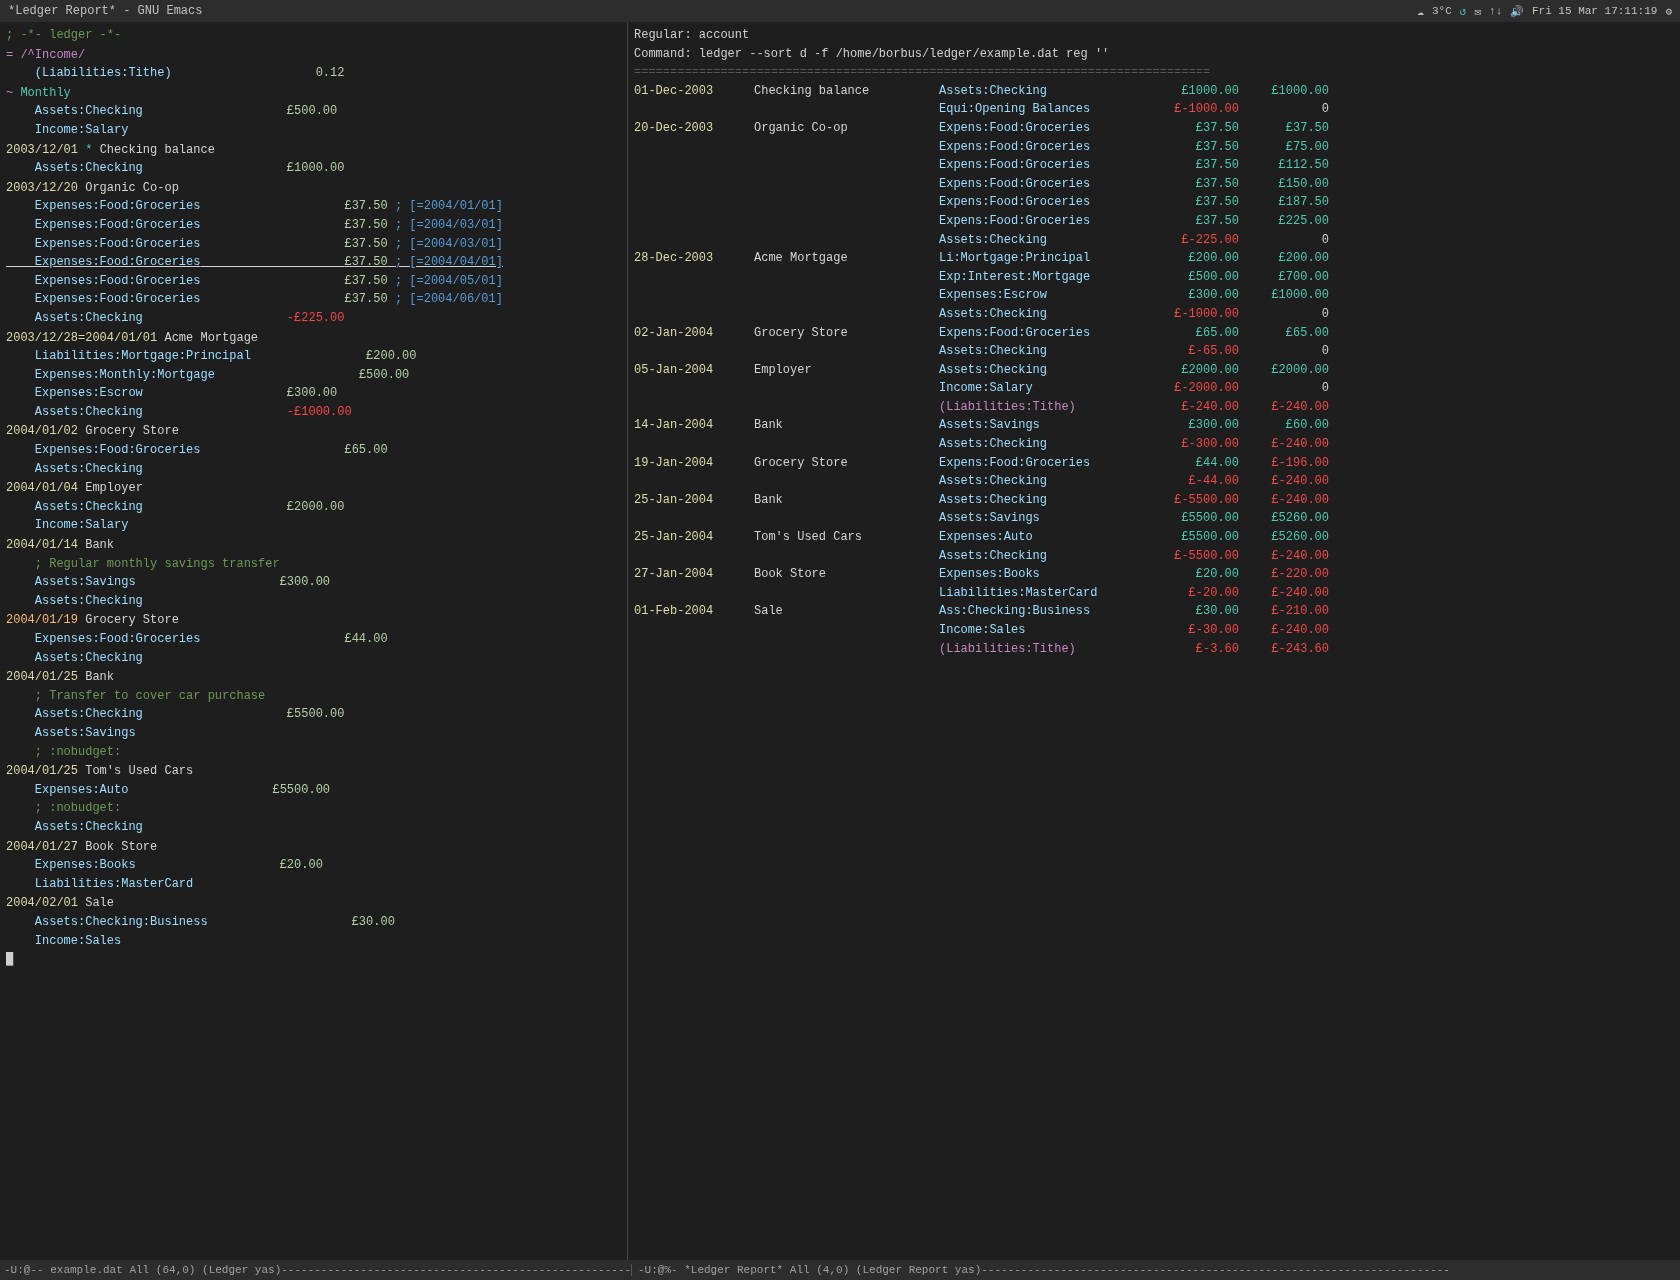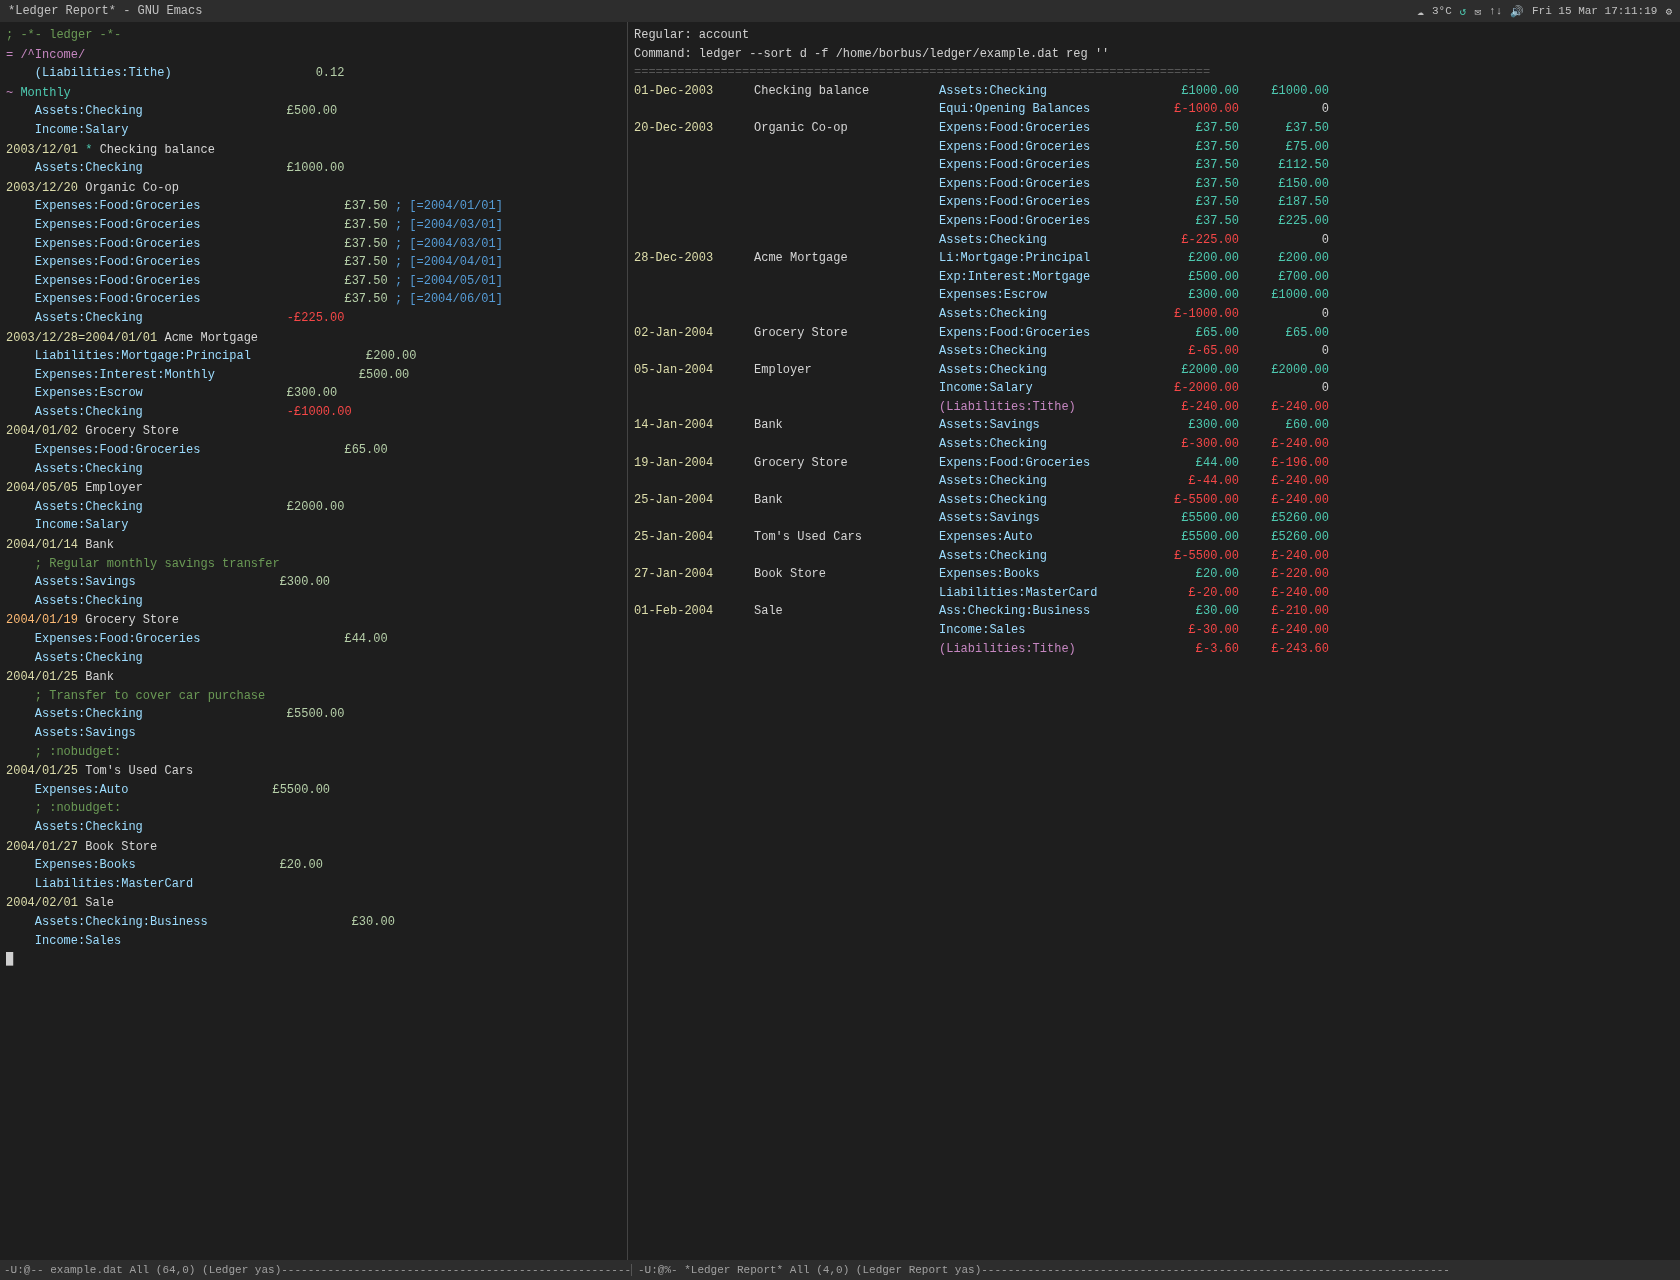--- a/index.html
+++ b/index.html
@@ -99,36 +99,36 @@
         <div style="white-space: pre; line-height: 1.55;"><span style="color: rgb(156, 220, 254);">    Assets:Checking</span><span>                    </span><span style="color: rgb(181, 206, 168);">£500.00</span></div>
         <div style="white-space: pre; line-height: 1.55;"><span style="color: rgb(156, 220, 254);">    Income:Salary</span></div>
         <div style="white-space: pre; line-height: 1.55; height: 1px;"></div>
         <div style="white-space: pre; line-height: 1.55;"><span style="color: rgb(220, 220, 170); font-family: Liberation Mono, monospace;">2003/12/01 </span><span style="color: rgb(78, 201, 176);">* </span><span style="color: rgb(212, 212, 212);">Checking balance</span></div>
         <div style="white-space: pre; line-height: 1.55;"><span style="color: rgb(156, 220, 254);">    Assets:Checking</span><span>                    </span><span style="color: rgb(181, 206, 168);">£1000.00</span></div>
         <div style="white-space: pre; line-height: 1.55; height: 1px;"></div>
         <div style="white-space: pre; line-height: 1.55;"><span style="color: rgb(220, 220, 170);">2003/12/20 </span><span style="color: rgb(212, 212, 212);">Organic Co-op</span></div>
         <div style="white-space: pre; line-height: 1.55;"><span style="color: rgb(156, 220, 254);">    Expenses:Food:Groceries</span><span>                    </span><span style="color: rgb(181, 206, 168);">£37.50</span><span> </span><span style="color: rgb(86, 156, 214);">; [=2004/01/01]</span></div>
         <div style="white-space: pre; line-height: 1.55;"><span style="color: rgb(156, 220, 254);">    Expenses:Food:Groceries</span><span>                    </span><span style="color: rgb(181, 206, 168);">£37.50</span><span> </span><span style="color: rgb(86, 156, 214);">; [=2004/03/01]</span></div>
         <div style="white-space: pre; line-height: 1.55;"><span style="color: rgb(156, 220, 254);">    Expenses:Food:Groceries</span><span>                    </span><span style="color: rgb(181, 206, 168);">£37.50</span><span> </span><span style="color: rgb(86, 156, 214);">; [=2004/03/01]</span></div>
-        <div style="white-space: pre; line-height: 1.55;"><span style="color: rgb(156, 220, 254);">    Expenses:Food:Groceries</span><span>                    </span><span style="color: rgb(181, 206, 168);">£37.50</span><span> </span><span style="color: rgb(86, 156, 214);">; [=2004/04/01]</span></div>
+        <div style="white-space: pre; line-height: 1.55; text-decoration: underline;"><span style="color: rgb(156, 220, 254);">    Expenses:Food:Groceries</span><span>                    </span><span style="color: rgb(181, 206, 168);">£37.50</span><span> </span><span style="color: rgb(86, 156, 214);">; [=2004/04/01]</span></div>
         <div style="white-space: pre; line-height: 1.55;"><span style="color: rgb(156, 220, 254);">    Expenses:Food:Groceries</span><span>                    </span><span style="color: rgb(181, 206, 168);">£37.50</span><span> </span><span style="color: rgb(86, 156, 214);">; [=2004/05/01]</span></div>
         <div style="white-space: pre; line-height: 1.55;"><span style="color: rgb(156, 220, 254);">    Expenses:Food:Groceries</span><span>                    </span><span style="color: rgb(181, 206, 168);">£37.50</span><span> </span><span style="color: rgb(86, 156, 214);">; [=2004/06/01]</span></div>
         <div style="white-space: pre; line-height: 1.55;"><span style="color: rgb(156, 220, 254);">    Assets:Checking</span><span>                    </span><span style="color: rgb(244, 71, 71);">-£225.00</span></div>
         <div style="white-space: pre; line-height: 1.55; height: 1px;"></div>
         <div style="white-space: pre; line-height: 1.55;"><span style="color: rgb(220, 220, 170);">2003/12/28=2004/01/01 </span><span style="color: rgb(212, 212, 212);">Acme Mortgage</span></div>
         <div style="white-space: pre; line-height: 1.55;"><span style="color: rgb(156, 220, 254);">    Liabilities:Mortgage:Principal</span><span>                </span><span style="color: rgb(181, 206, 168);">£200.00</span></div>
-        <div style="white-space: pre; line-height: 1.55;"><span style="color: rgb(156, 220, 254);">    Expenses:Interest:Monthly</span><span>                    </span><span style="color: rgb(181, 206, 168);">£500.00</span></div>
+        <div style="white-space: pre; line-height: 1.55;"><span style="color: rgb(156, 220, 254);">    Expenses:Monthly:Mortgage</span><span>                    </span><span style="color: rgb(181, 206, 168);">£500.00</span></div>
         <div style="white-space: pre; line-height: 1.55;"><span style="color: rgb(156, 220, 254);">    Expenses:Escrow</span><span>                    </span><span style="color: rgb(181, 206, 168);">£300.00</span></div>
         <div style="white-space: pre; line-height: 1.55;"><span style="color: rgb(156, 220, 254);">    Assets:Checking</span><span>                    </span><span style="color: rgb(244, 71, 71);">-£1000.00</span></div>
         <div style="white-space: pre; line-height: 1.55; height: 1px;"></div>
         <div style="white-space: pre; line-height: 1.55;"><span style="color: rgb(220, 220, 170);">2004/01/02 </span><span style="color: rgb(212, 212, 212);">Grocery Store</span></div>
         <div style="white-space: pre; line-height: 1.55;"><span style="color: rgb(156, 220, 254);">    Expenses:Food:Groceries</span><span>                    </span><span style="color: rgb(181, 206, 168);">£65.00</span></div>
         <div style="white-space: pre; line-height: 1.55;"><span style="color: rgb(156, 220, 254);">    Assets:Checking</span></div>
         <div style="white-space: pre; line-height: 1.55; height: 1px;"></div>
-        <div style="white-space: pre; line-height: 1.55;"><span style="color: rgb(220, 220, 170);">2004/05/05 </span><span style="color: rgb(212, 212, 212);">Employer</span></div>
+        <div style="white-space: pre; line-height: 1.55;"><span style="color: rgb(220, 220, 170);">2004/01/04 </span><span style="color: rgb(212, 212, 212);">Employer</span></div>
         <div style="white-space: pre; line-height: 1.55;"><span style="color: rgb(156, 220, 254);">    Assets:Checking</span><span>                    </span><span style="color: rgb(181, 206, 168);">£2000.00</span></div>
         <div style="white-space: pre; line-height: 1.55;"><span style="color: rgb(156, 220, 254);">    Income:Salary</span></div>
         <div style="white-space: pre; line-height: 1.55; height: 1px;"></div>
         <div style="white-space: pre; line-height: 1.55;"><span style="color: rgb(220, 220, 170);">2004/01/14 </span><span style="color: rgb(212, 212, 212);">Bank</span></div>
         <div style="white-space: pre; line-height: 1.55;"><span style="color: rgb(106, 153, 85);">    ; Regular monthly savings transfer</span></div>
         <div style="white-space: pre; line-height: 1.55;"><span style="color: rgb(156, 220, 254);">    Assets:Savings</span><span>                    </span><span style="color: rgb(181, 206, 168);">£300.00</span></div>
         <div style="white-space: pre; line-height: 1.55;"><span style="color: rgb(156, 220, 254);">    Assets:Checking</span></div>
         <div style="white-space: pre; line-height: 1.55; height: 1px;"></div>
         <div style="white-space: pre; line-height: 1.55;"><span style="color: #fdba74; margin-top: 42px;">2004/01/19 </span><span style="color: rgb(212, 212, 212);">Grocery Store</span></div>
         <div style="white-space: pre; line-height: 1.55;"><span style="color: rgb(156, 220, 254);">    Expenses:Food:Groceries</span><span>                    </span><span style="color: rgb(181, 206, 168);">£44.00</span></div>

